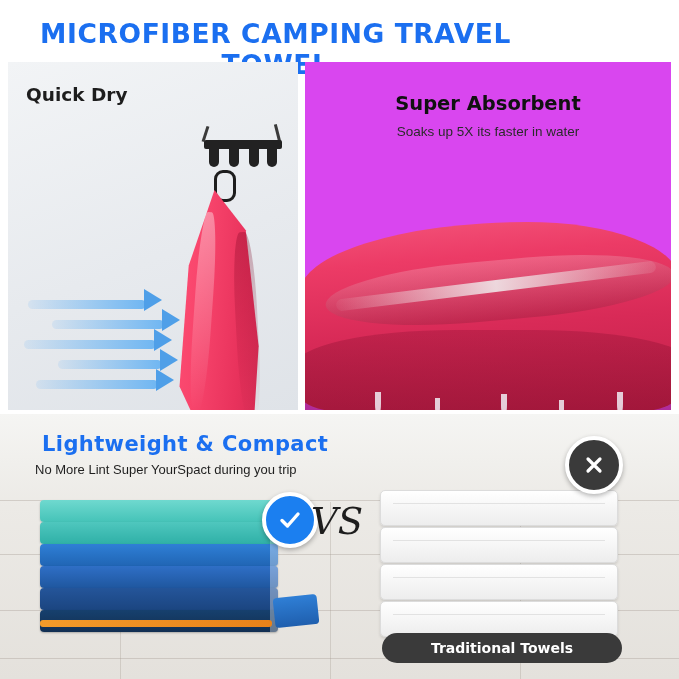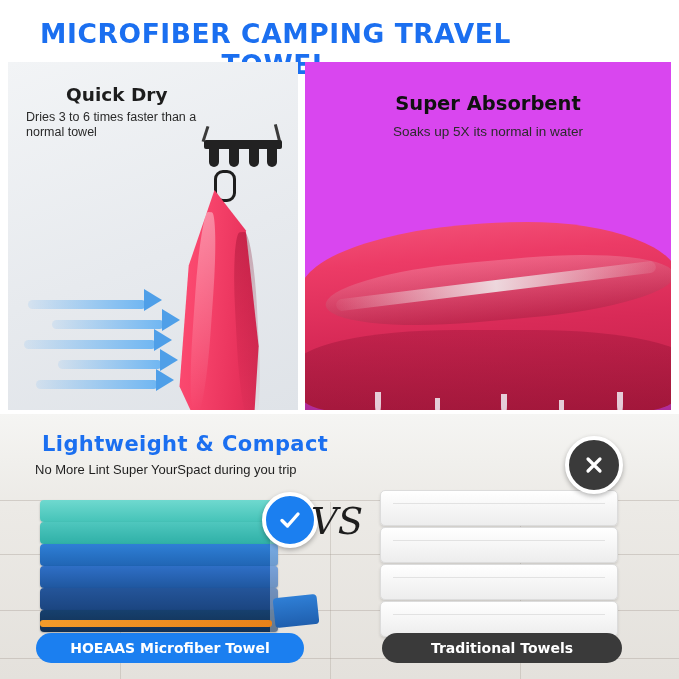--- a/index.html
+++ b/index.html
@@ -25,21 +25,20 @@
   
   .panel-quickdry{
     position:absolute;left:8px;top:62px;width:290px;height:348px;
     background:linear-gradient(160deg,#f2f4f6 0%,#e7eaee 55%,#dfe3e8 100%);
     overflow:hidden;
   }
   .qd-title{
     position:absolute;left:18px;top:22px;
     font-size:18.5px;font-weight:bold;color:#1d1d1d;
     font-family:"DejaVu Sans", sans-serif;
-    margin-left:40px;
   }
   .qd-sub{
     position:absolute;left:18px;top:48px;width:200px;
     font-size:12.5px;line-height:15px;color:#2a2a2a;
   }
   
   .rail{
     position:absolute;left:196px;top:78px;width:78px;height:9px;
     background:#222;border-radius:2px;
   }
@@ -204,21 +203,20 @@
 </style>
 </head>
 <body>
 
 <div class="page">
 
   <div class="headline">MICROFIBER CAMPING TRAVEL TOWEL</div>
 
   <div class="panel-quickdry">
     <div class="qd-title">Quick Dry</div>
-    <div class="qd-sub">Dries 3 to 6 times faster than a normal towel</div>
 
     <div>
       <div class="rail-screwL"></div>
       <div class="rail-screwR"></div>
       <div class="rail"></div>
       <div class="hook h1"></div>
       <div class="hook h2"></div>
       <div class="hook h3"></div>
       <div class="hook h4"></div>
       <div class="carab"></div>
@@ -237,21 +235,21 @@
         <div class="tip t3"></div>
       <div class="flow f4"></div>
         <div class="tip t4"></div>
       <div class="flow f5"></div>
         <div class="tip t5"></div>
     </div>
   </div>
 
   <div class="panel-absorbent">
     <div class="sa-title">Super Absorbent</div>
-    <div class="sa-sub">Soaks up 5X its normal in water</div>
+    <div class="sa-sub">Soaks up 5X its faster in water</div>
 
     <div class="wet-towel"></div>
     <div class="wet-fold"></div>
     <div class="wet-seam"></div>
     <div class="wet-dark"></div>
     <div>
       <div class="drip d1"></div>
       <div class="drip d2"></div>
       <div class="drip d3"></div>
       <div class="drip d4"></div>
@@ -317,16 +315,15 @@
   </div>
 
   <div class="x-badge">
     <svg width="24" height="24" viewBox="0 0 24 24" aria-hidden="true">
       <path d="M6 6 L18 18 M18 6 L6 18" fill="none" stroke="#ffffff" stroke-width="3.2" stroke-linecap="round"></path>
     </svg>
   </div>
 
   <div class="vs">VS</div>
 
-  <div class="pill pill-left">HOEAAS Microfiber Towel</div>
   <div class="pill pill-right">Traditional Towels</div>
 
 </div>
 
 </body></html>

